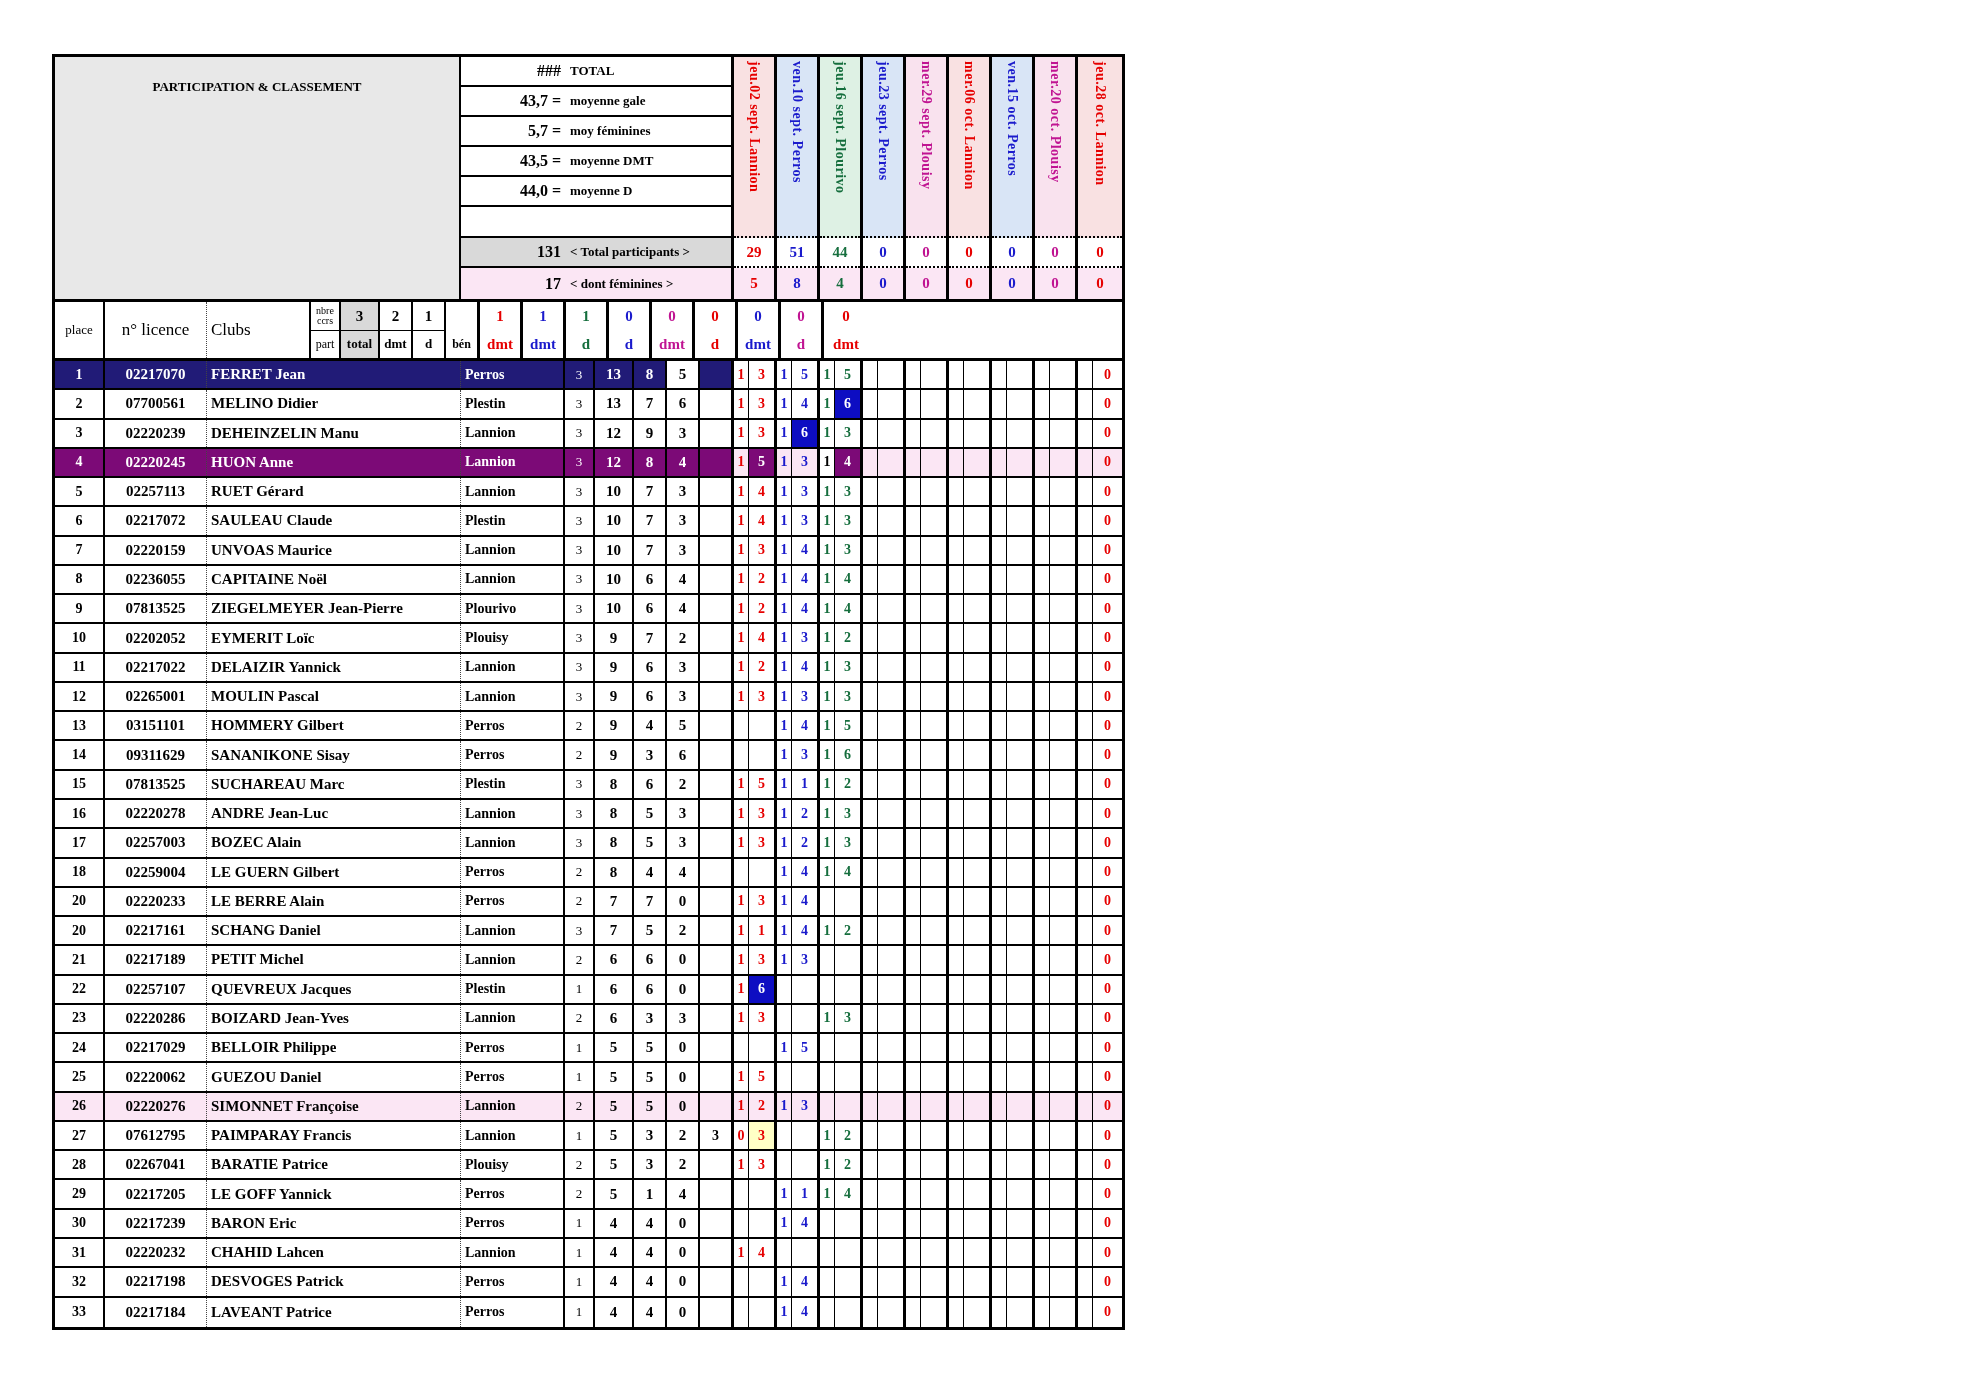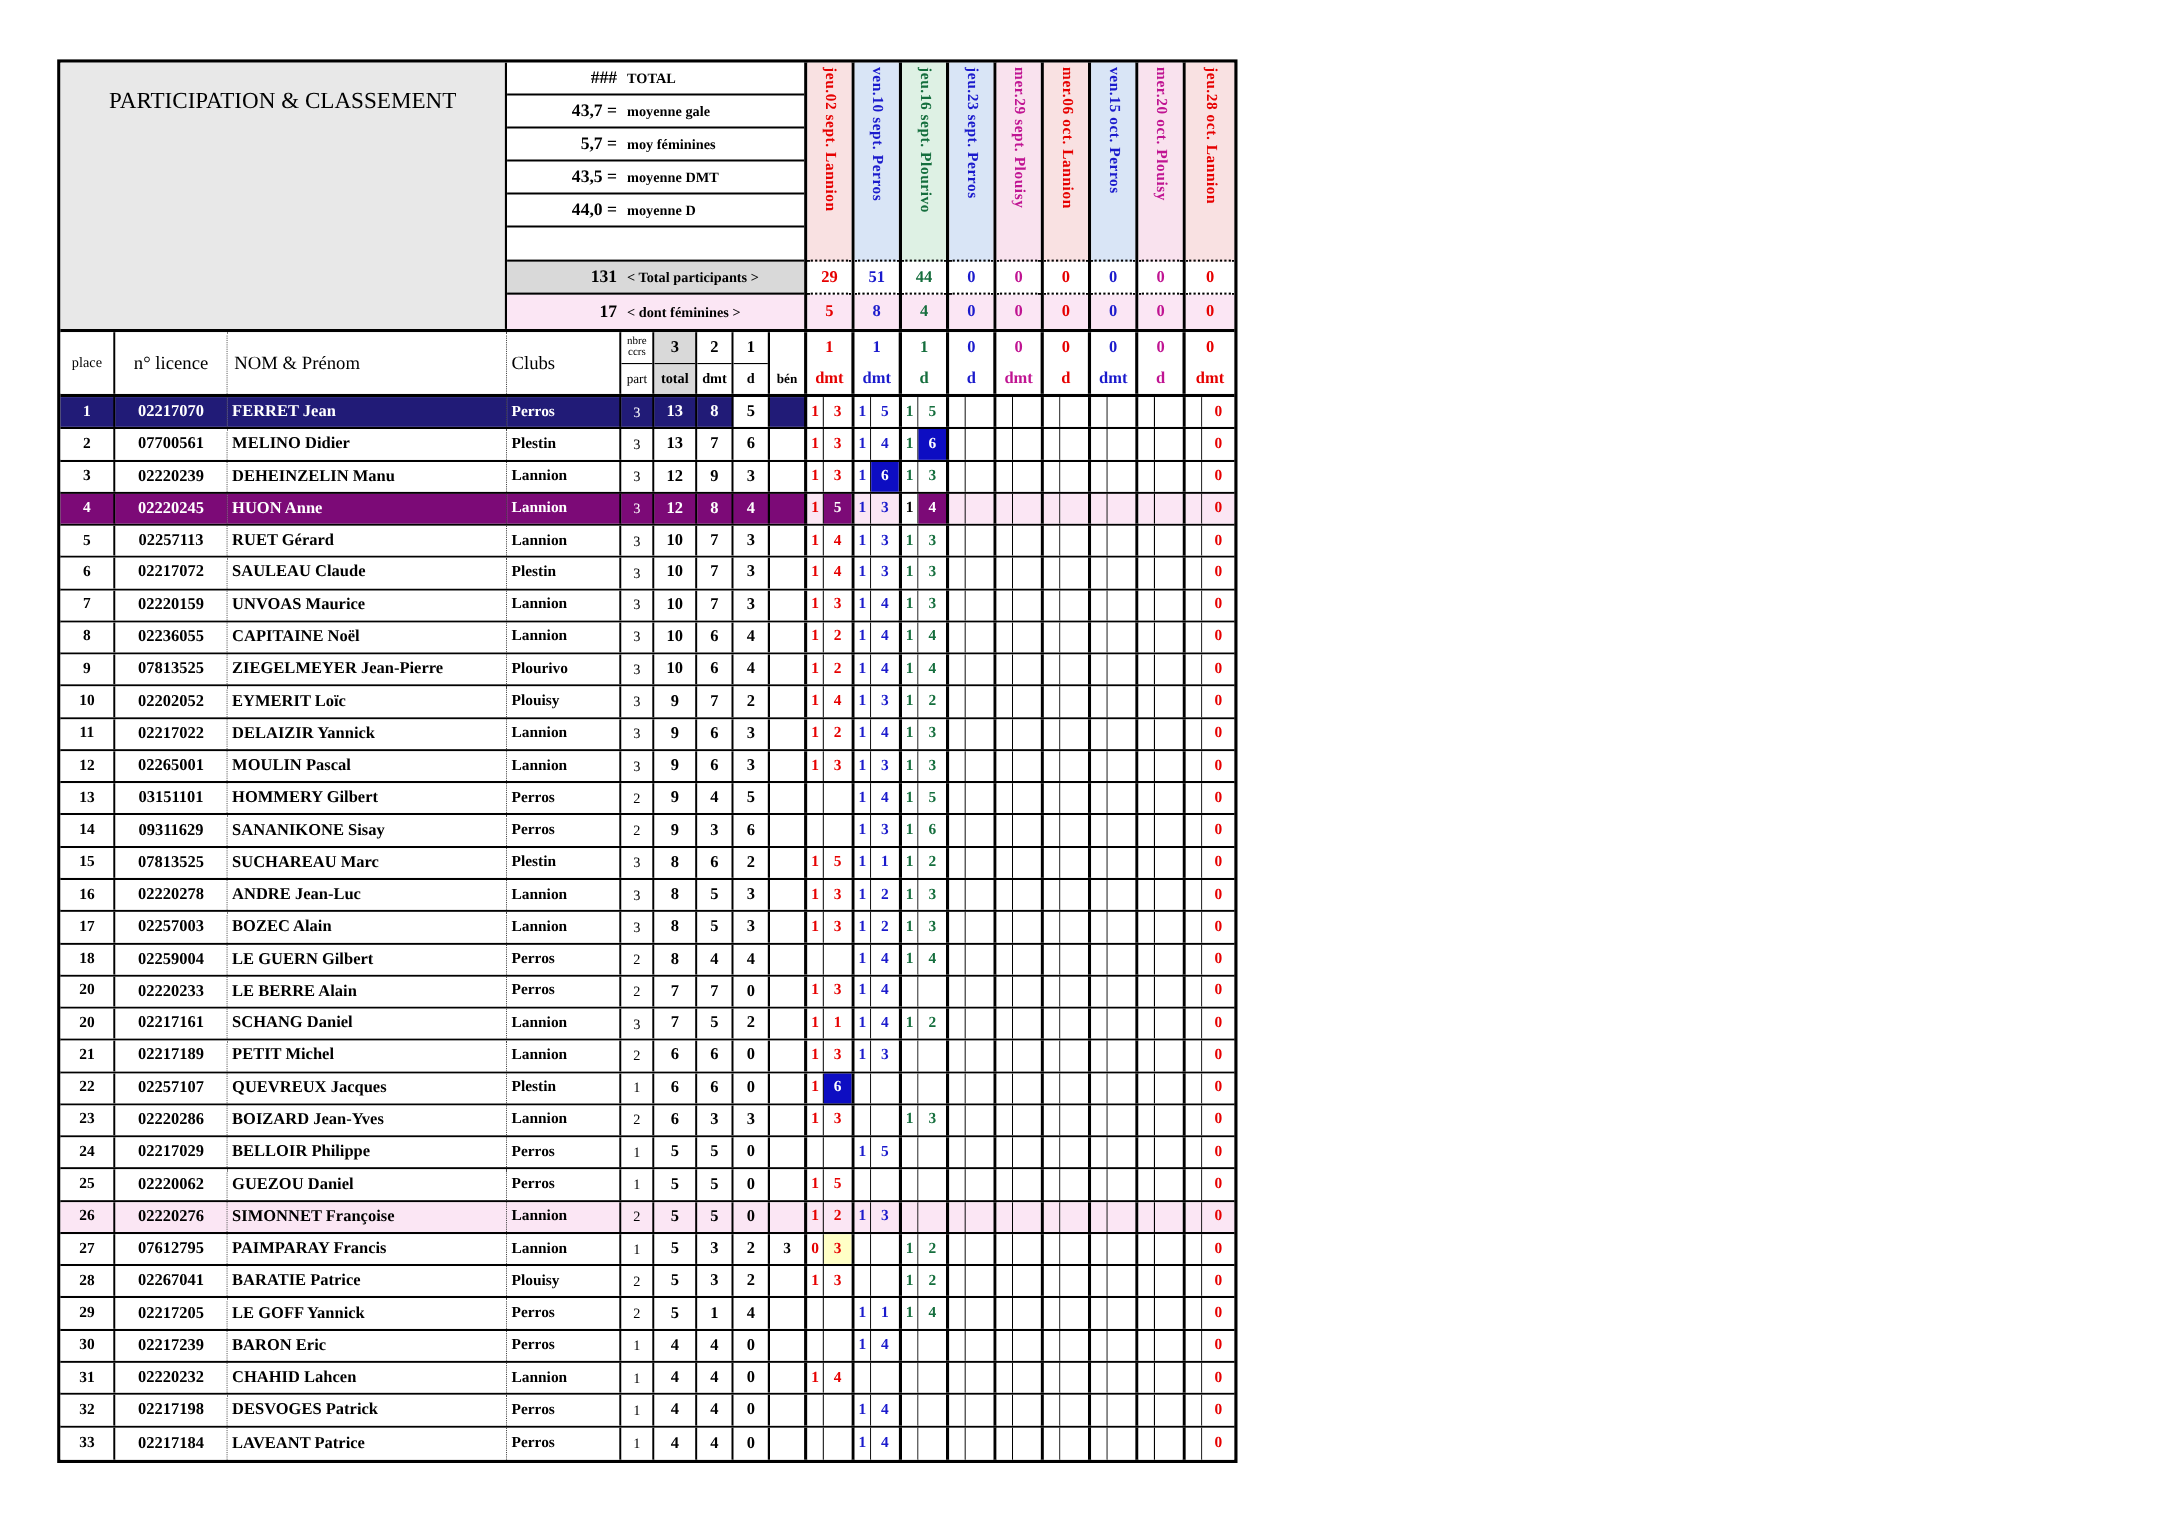--- a/index.html
+++ b/index.html
@@ -5,21 +5,21 @@
   * { box-sizing: border-box; margin: 0; padding: 0; }
   html,body { width: 1964px; height: 1389px; background: #fff;
     font-family: "Liberation Serif", "DejaVu Serif", serif; }
   .canvas { position: relative; width: 1964px; height: 1389px; background: #fff; overflow: hidden; }
   .sheet { position: absolute; left: 52px; top: 54px; width: 1073px; border: 3px solid #000; background: #fff; }
 
   
   .secA { display: flex; height: 242px; }
   .titleblock { width: 406px; background: #e8e8e8; border-right: 2px solid #000; text-align: center; }
   .t1 { padding-top: 18px; font-weight: bold; font-size: 27px; letter-spacing: .5px; }
-  .t2 { margin-top: 22px; font-weight: normal; font-size: 21px; }
+  .t2 { margin-top: 22px; font-weight: bold; font-size: 13px; }
   .cities { margin-top: 18px; font-size: 18px; line-height: 25px; }
   .statscol { width: 273px; border-right: 3px solid #000; display: flex; flex-direction: column; }
   .statrow { height: 30px; border-bottom: 2px solid #000; display: flex; align-items: center; background:#fff; }
   .statrow .sv { width: 100px; text-align: right; font-weight: bold; font-size: 16px; }
   .statrow .sl { margin-left: 9px; font-weight: bold; font-size: 13px; }
   .statfill { flex: 1; border-bottom: 2px solid #000; background:#fff; }
   .statrow.tot { background: #d9d9d9; }
   .statrow.fem { background: #fbe6f4; border-bottom: none; flex: 0 0 31px; height: 31px; }
   .eventsA { flex: 1; display: flex; }
   .ecolA { width: 43px; border-right: 3px solid #000; display: flex; flex-direction: column; }
@@ -178,21 +178,20 @@
             </div>
             <div class="etot" style="color: rgb(230, 0, 0);">0</div>
             <div class="efem" style="color: rgb(230, 0, 0);">0</div>
           </div>
         </div>
     </div>
 
     <div class="secB">
       <div class="hcell hplace">place</div>
       <div class="hcell hlic">n° licence</div>
-      <div class="hcell hnom">NOM &amp; Prénom</div>
       <div class="hcell hclubs">Clubs</div>
       <div class="hcell hsplit hpart">
         <div class="top">
           <span>nbre</span>
           <span>ccrs</span>
         </div>
         <div class="bot">part</div>
       </div>
       <div class="hcell hsplit htotal">
         <div class="top">3</div>

